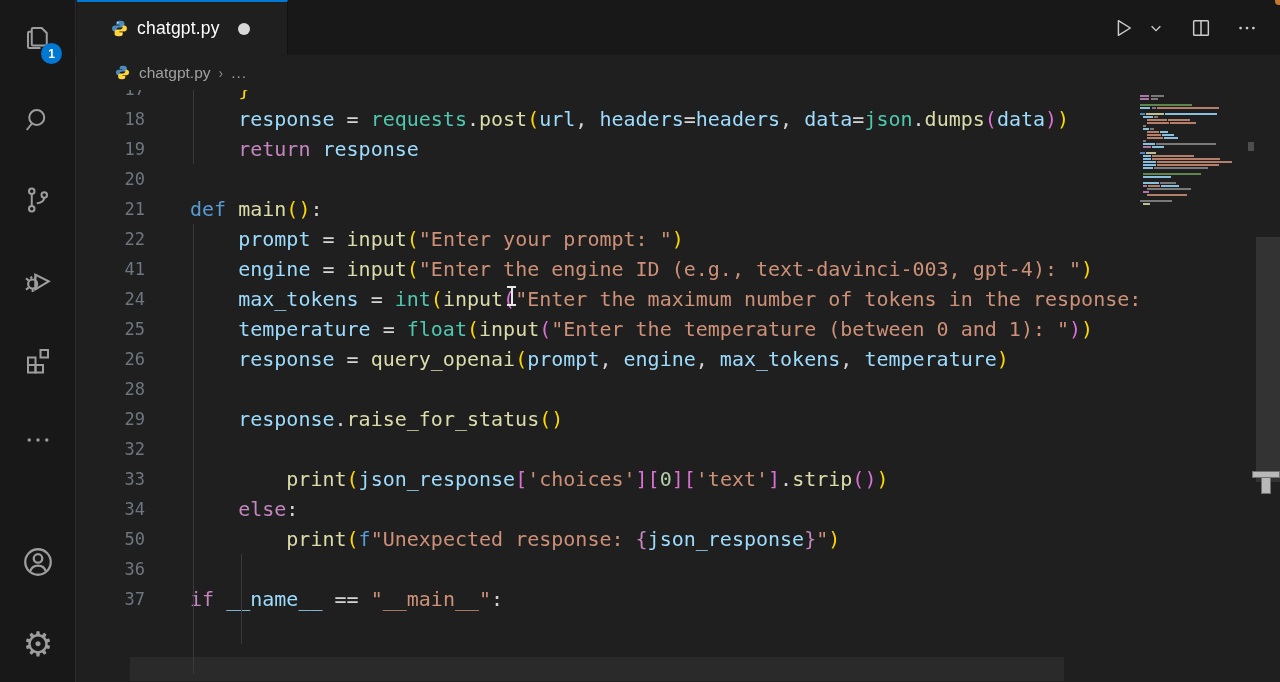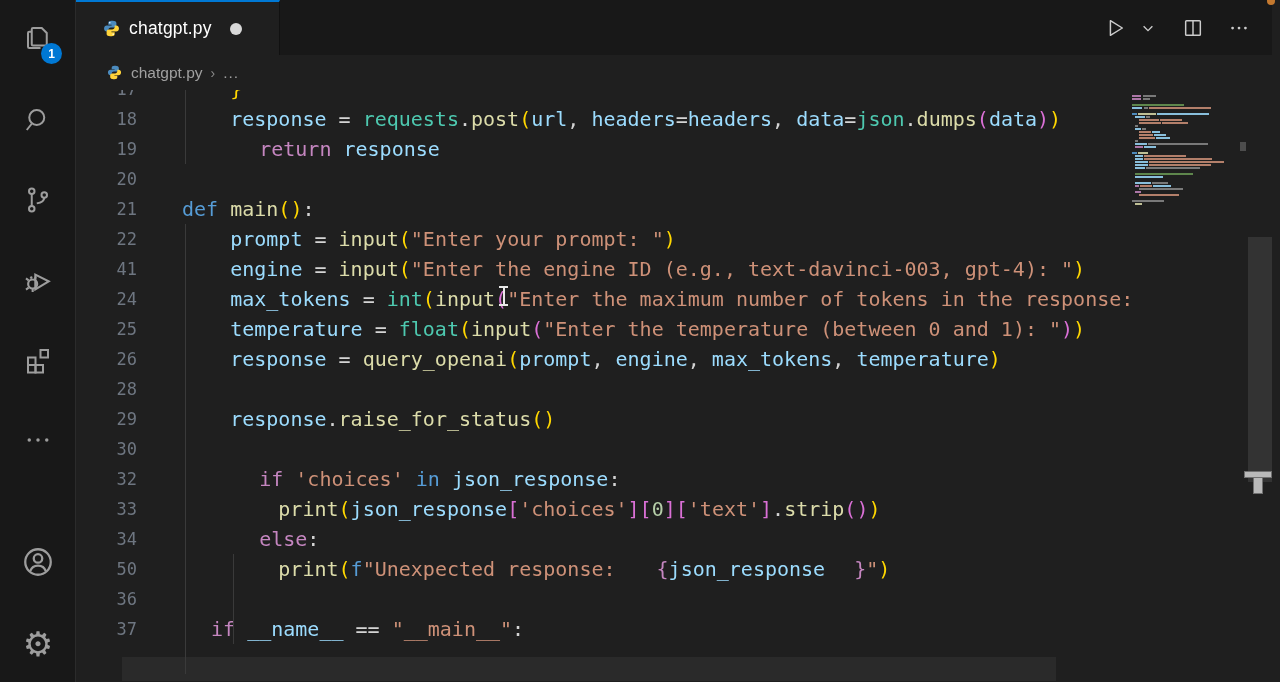--- a/index.html
+++ b/index.html
@@ -13,21 +13,21 @@
   .ab-item { position:absolute; left:0; width:76px; height:64px; display:flex;
              align-items:center; justify-content:center; color:#9d9d9d; cursor:pointer; }
   .ab-item svg { stroke:#9d9d9d; fill:none; stroke-width:1.6; }
   .badge { position:absolute; right:14px; bottom:6px; min-width:21px; height:21px;
            background:#0078d4; border-radius:50%; color:#fff; font-size:12px;
            display:flex; align-items:center; justify-content:center; font-weight:bold; }
   .gear-glyph { font-size:34px; line-height:1; color:#9d9d9d;
                 font-family:"DejaVu Sans", sans-serif; }
 
   
-  #main { position:absolute; left:68px; top:0; width:1204px; height:682px; }
+  #main { position:absolute; left:76px; top:0; width:1204px; height:682px; }
 
   
   #tabbar { position:absolute; left:0; top:0; width:1204px; height:55px; background:#181818; }
   #tab-active { position:absolute; left:1px; top:0; width:211px; height:55px;
                 background:#1f1f1f; border-top:2px solid #0078d4;
                 border-right:1px solid #111; display:flex; align-items:center;
                 padding-left:34px; cursor:pointer; }
   #tab-active .tab-title { color:#ffffff; font-size:17.5px; margin-left:9px; letter-spacing:.2px; }
   .mod-dot { width:12px; height:12px; border-radius:50%; background:#d8d8d8; margin-left:18px; }
   .editor-actions { position:absolute; right:0; top:0; height:55px; display:flex;
@@ -51,21 +51,21 @@
   .row { display:flex; height:30px; line-height:30px; white-space:pre; position:relative; }
   .row.partial-top { margin-top:-16px; }
   .ln { width:69px; text-align:right; color:#6e7681; font-family:"DejaVu Sans Mono", monospace;
         font-size:17px; flex:0 0 69px; cursor:pointer; }
   .code { font-family:"DejaVu Sans Mono", monospace; font-size:20px; color:#cccccc;
           margin-left:45px; }
   .tk-v   { color:#9cdcfe; }
   .tk-fn  { color:#dcdcaa; }
   .tk-cl  { color:#4ec9b0; }
   .tk-kw  { color:#569cd6; }
-  .tk-ctl { color:#c586c0;margin-left:29px; }
+  .tk-ctl { color:#c586c0; }
   .tk-str { color:#ce9178; }
   .tk-num { color:#b5cea8; }
   .tk-com { color:#6a9955; }
   .tk-o   { color:#d4d4d4; }
   .tk-b1  { color:#ffd700; }
   .tk-b2  { color:#da70d6; }
 
   .indent-guide { position:absolute; width:1px; background:#3a3a3a; z-index:1; }
   #hl-band { position:absolute; left:54px; top:567px; width:934px; height:24px;
              background:#2a2a2a; z-index:0; }
@@ -217,22 +217,21 @@
             <div class="row"><span class="ln">19</span><span class="code"><span>    </span><span class="tk-ctl">return</span><span> </span><span class="tk-v">response</span></span></div>
             <div class="row"><span class="ln">20</span><span class="code"></span></div>
             <div class="row"><span class="ln">21</span><span class="code"><span class="tk-kw">def</span><span> </span><span class="tk-fn">main</span><span class="tk-b1">(</span><span class="tk-b1">)</span><span class="tk-o">:</span></span></div>
             <div class="row"><span class="ln">22</span><span class="code"><span>    </span><span class="tk-v">prompt</span><span class="tk-o"> = </span><span class="tk-fn">input</span><span class="tk-b1">(</span><span class="tk-str">"Enter your prompt: "</span><span class="tk-b1">)</span></span></div>
             <div class="row"><span class="ln">41</span><span class="code"><span>    </span><span class="tk-v">engine</span><span class="tk-o"> = </span><span class="tk-fn">input</span><span class="tk-b1">(</span><span class="tk-str">"Enter the engine ID (e.g., text-davinci-003, gpt-4): "</span><span class="tk-b1">)</span></span></div>
             <div class="row"><span class="ln">24</span><span class="code"><span>    </span><span class="tk-v">max_tokens</span><span class="tk-o"> = </span><span class="tk-cl">int</span><span class="tk-b1">(</span><span class="tk-fn">input</span><span class="tk-b2">(</span><span class="tk-str">"Enter the maximum number of tokens in the response: </span></span></div>
             <div class="row"><span class="ln">25</span><span class="code"><span>    </span><span class="tk-v">temperature</span><span class="tk-o"> = </span><span class="tk-cl">float</span><span class="tk-b1">(</span><span class="tk-fn">input</span><span class="tk-b2">(</span><span class="tk-str">"Enter the temperature (between 0 and 1): "</span><span class="tk-b2">)</span><span class="tk-b1">)</span></span></div>
             <div class="row"><span class="ln">26</span><span class="code"><span>    </span><span class="tk-v">response</span><span class="tk-o"> = </span><span class="tk-fn">query_openai</span><span class="tk-b1">(</span><span class="tk-v">prompt</span><span class="tk-o">, </span><span class="tk-v">engine</span><span class="tk-o">, </span><span class="tk-v">max_tokens</span><span class="tk-o">, </span><span class="tk-v">temperature</span><span class="tk-b1">)</span></span></div>
             <div class="row"><span class="ln">28</span></div>
             <div class="row"><span class="ln">29</span><span class="code"><span>    </span><span class="tk-v">response</span><span class="tk-o">.</span><span class="tk-fn">raise_for_status</span><span class="tk-b1">(</span><span class="tk-b1">)</span></span></div>
-            <div class="row"><span class="ln">30</span><span class="code"></span></div>
-            <div class="row"><span class="ln">32</span><span class="code"><span>    </span><span class="tk-ctl">if</span><span> </span><span class="tk-str">'choices'</span><span> </span><span class="tk-kw">in</span><span> </span><span class="tk-v">json_response</span><span class="tk-o">:</span></span></div>
+            <div class="row"><span class="ln">32</span></div>
             <div class="row"><span class="ln">33</span><span class="code"><span>        </span><span class="tk-fn">print</span><span class="tk-b1">(</span><span class="tk-v">json_response</span><span class="tk-b2">[</span><span class="tk-str">'choices'</span><span class="tk-b2">]</span><span class="tk-b2">[</span><span class="tk-num">0</span><span class="tk-b2">]</span><span class="tk-b2">[</span><span class="tk-str">'text'</span><span class="tk-b2">]</span><span class="tk-o">.</span><span class="tk-fn">strip</span><span class="tk-b2">(</span><span class="tk-b2">)</span><span class="tk-b1">)</span></span></div>
             <div class="row"><span class="ln">34</span><span class="code"><span>    </span><span class="tk-ctl">else</span><span class="tk-o">:</span></span></div>
             <div class="row"><span class="ln">50</span><span class="code"><span>        </span><span class="tk-fn">print</span><span class="tk-b1">(</span><span class="tk-kw">f</span><span class="tk-str">"Unexpected response: </span><span class="tk-ctl">{</span><span class="tk-v">json_response</span><span class="tk-ctl">}</span><span class="tk-str">"</span><span class="tk-b1">)</span></span></div>
             <div class="row"><span class="ln">36</span><span class="code"></span></div>
             <div class="row"><span class="ln">37</span><span class="code"><span class="tk-ctl">if</span><span> </span><span class="tk-v">__name__</span><span class="tk-o"> == </span><span class="tk-str">"__main__"</span><span class="tk-o">:</span></span></div>
           </div>
         <div id="mouse-ibeam"></div>
       </div>
 
       <div id="minimap">

